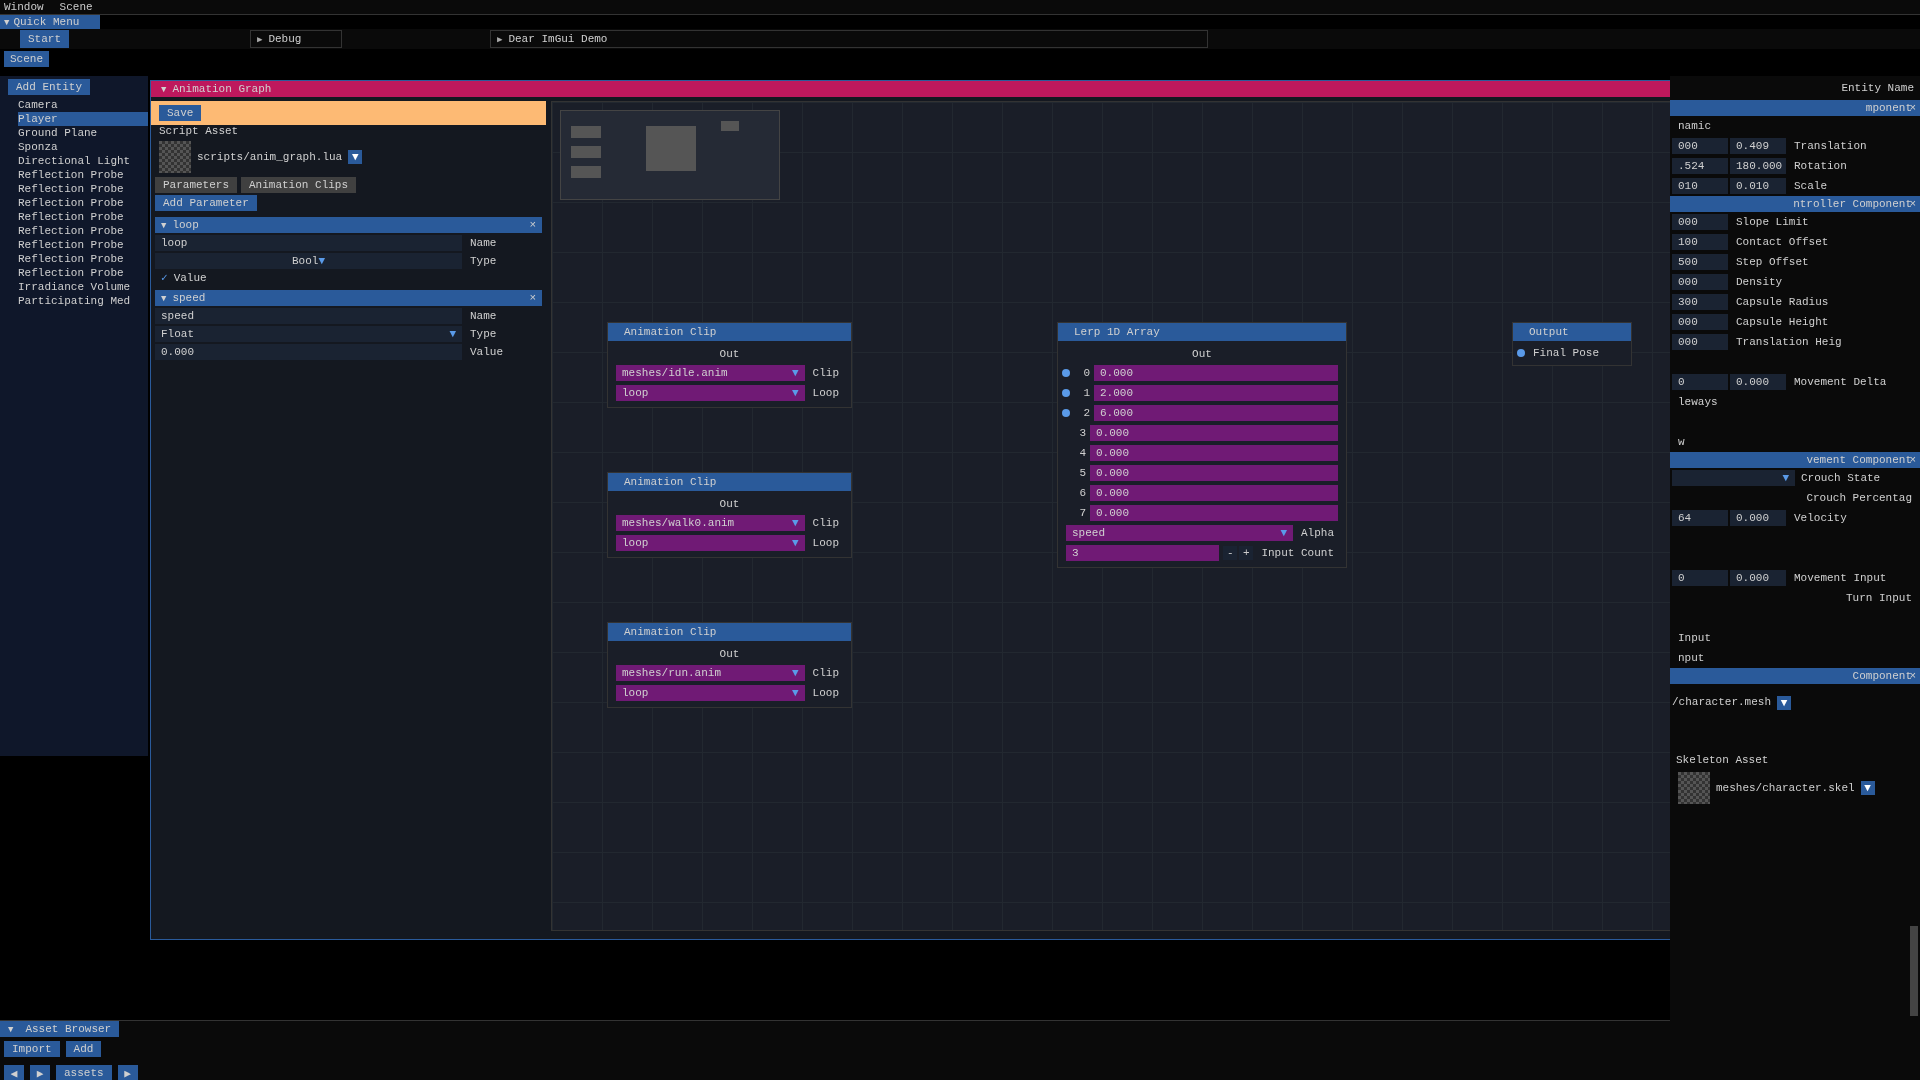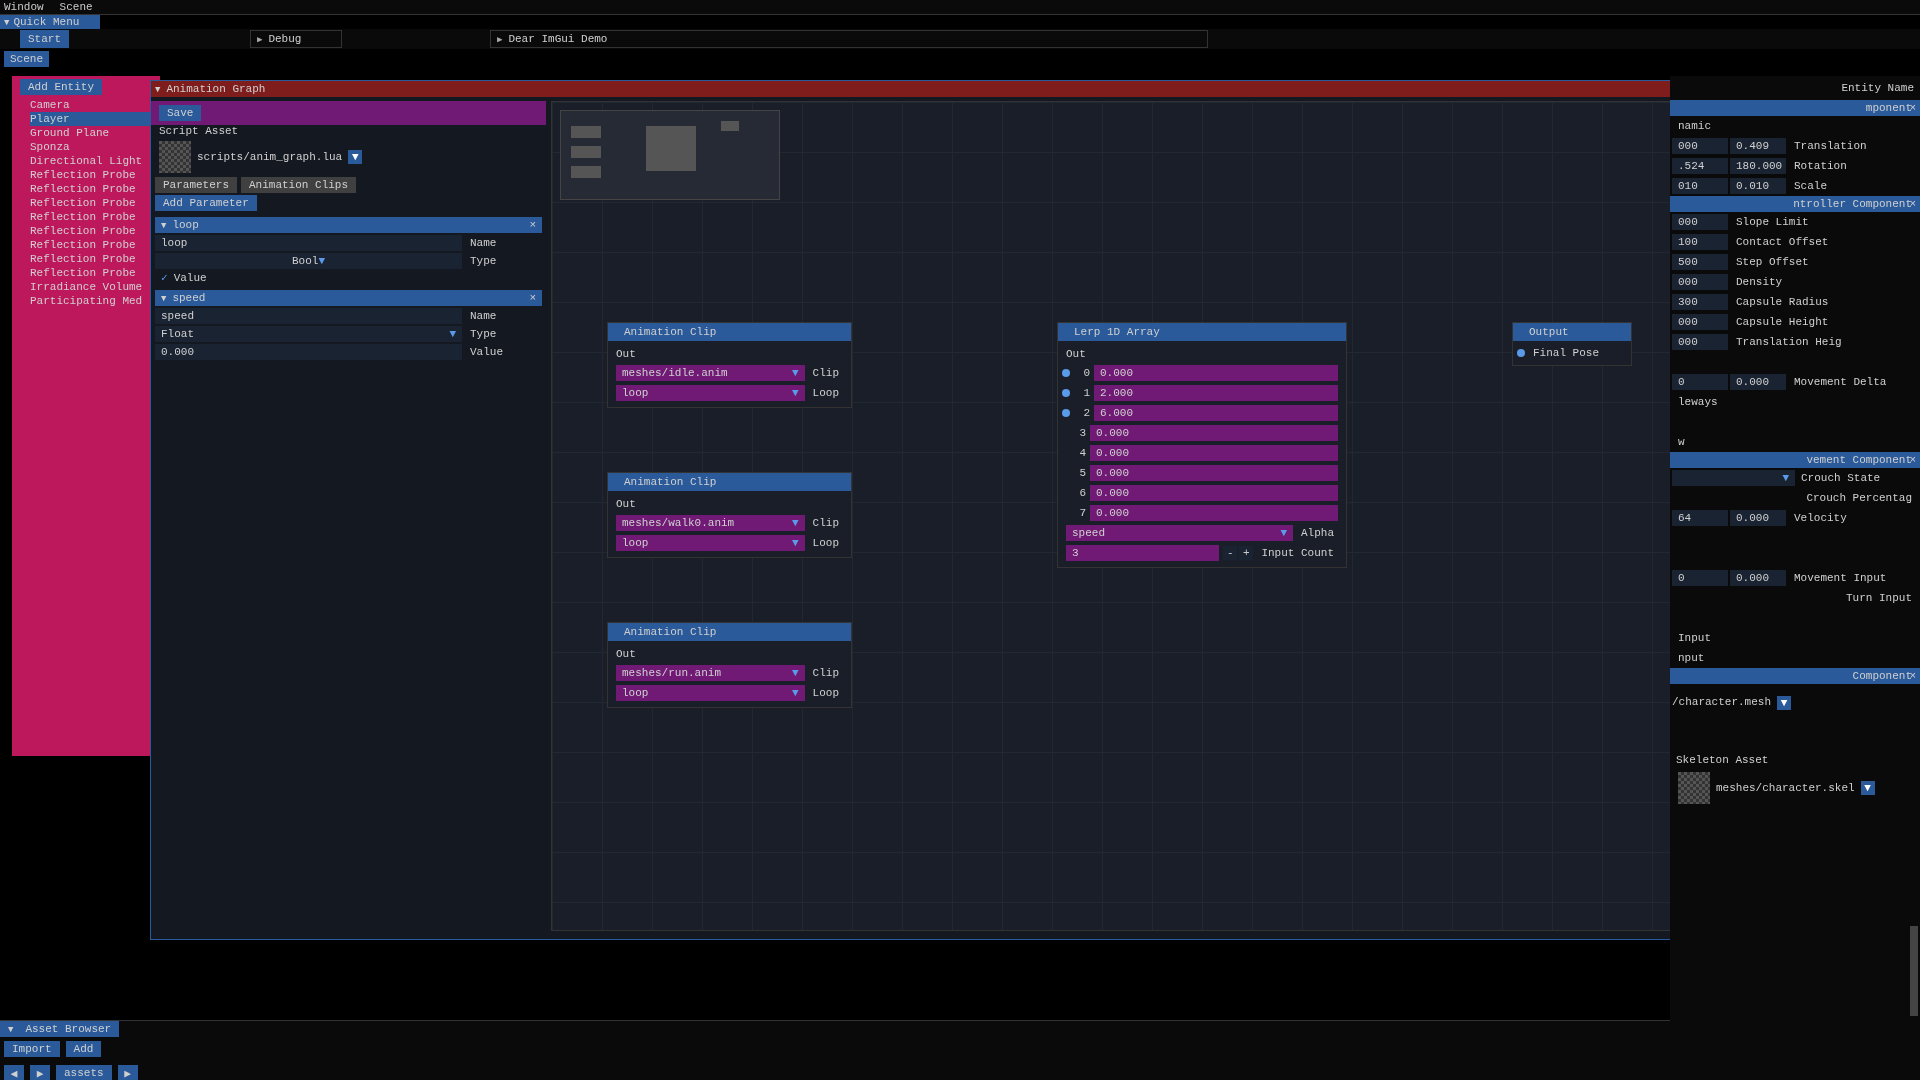--- a/index.html
+++ b/index.html
@@ -9,28 +9,28 @@
 .quickmenu{height:14px;background:#2a5a9a;display:flex;align-items:center;padding:0 4px;width:100px}
 .quickmenu .tri{margin-right:4px}
 .startbtn{background:#2a5a9a;padding:3px 8px;margin:20px;display:inline-block;cursor:pointer}
 .toolbar{height:20px;background:#0a0a0a;display:flex;align-items:center;position:relative}
 .toolbar .dbg{position:absolute;left:250px}
 .toolbar .demo{position:absolute;left:490px}
 .toolbar .play{color:#aaa;margin-right:6px}
 .toolbar-box{border:1px solid #333;padding:2px 40px 2px 6px;display:flex;align-items:center}
 .scene-header{background:#2a5a9a;padding:2px 6px;display:inline-block;margin-left:4px}
 .add-entity{background:#2a5a9a;padding:2px 8px;margin:3px 8px;display:inline-block;cursor:pointer}
-.scene-panel{position:absolute;left:12px;top:76px;width:148px;height:680px;background:#be185d}
+.scene-panel{position:absolute;left:0;top:76px;width:148px;height:680px;background:#0f172a}
 .scene-list{padding-left:18px}
 .scene-list div{padding:1px 0;cursor:pointer}
 .scene-list .selected{background:#2a5a9a}
 .anim-window{position:absolute;left:150px;top:80px;width:1550px;height:860px;background:#141820;border:1px solid #2a5a9a}
-.anim-title{background:#7f1d1d;padding:2px 4px;display:flex;align-items:center}
+.anim-title{background:#be185d;padding:2px 10px;display:flex;align-items:center}
 .anim-title .tri{margin-right:6px}
-.anim-toolbar{padding:4px 8px;display:flex;gap:8px;align-items:center;background:#701a75}
+.anim-toolbar{padding:4px 8px;display:flex;gap:8px;align-items:center;background:#fdba74}
 .btn{background:#2a5a9a;padding:2px 8px;cursor:pointer}
 .asset-row{display:flex;align-items:center;gap:6px;padding:4px 8px}
 .asset-thumb{width:32px;height:32px;background:repeating-conic-gradient(#333 0 25%,#555 0 50%) 0 0/6px 6px}
 .dropdown-tri{background:#2a5a9a;width:14px;height:14px;display:flex;align-items:center;justify-content:center;cursor:pointer;color:#fff}
 .tabs{display:flex;gap:4px;padding:0 4px}
 .tab{background:#1a1f2a;padding:2px 8px;cursor:pointer}
 .tab.active{background:#404040}
 .param-section{padding:0 4px}
 .param-header{background:#2a5a9a;padding:2px 6px;display:flex;align-items:center;margin-top:4px;position:relative}
 .param-header .tri{margin-right:6px}
@@ -40,21 +40,21 @@
 .param-label{padding:2px 8px;width:80px}
 .param-check{padding:2px 6px;display:flex;align-items:center;gap:6px}
 .check-v{color:#5a9ae8}
 .graph-canvas{position:absolute;left:400px;top:20px;right:8px;bottom:8px;background:#1a1e28;border:1px solid #333;overflow:hidden}
 .graph-grid{position:absolute;inset:0;background-image:linear-gradient(#222830 1px,transparent 1px),linear-gradient(90deg,#222830 1px,transparent 1px);background-size:50px 50px}
 .minimap{position:absolute;left:8px;top:8px;width:220px;height:90px;background:#252a35;border:1px solid #444}
 .minimap .mm-box{position:absolute;background:#555}
 .node{position:absolute;background:#1a1e28;border:1px solid #333}
 .node-header{background:#2a5a9a;padding:3px 16px}
 .node-body{padding:4px 8px}
-.node-out{text-align:left;padding:3px 0;position:relative}
+.node-out{text-align:center;padding:3px 0;position:relative}
 .node-row{display:flex;align-items:center;padding:2px 0;gap:4px}
 .node-field{background:#701a75;padding:2px 6px;flex:1}
 .node-lbl{padding:2px 4px}
 .port{width:8px;height:8px;background:#5a9ae8;border-radius:50%;position:absolute}
 .port.in{left:-4px}
 .inspector{position:absolute;right:0;top:76px;width:250px;bottom:0;background:#0a0a0a;overflow:hidden}
 .insp-header{background:#2a5a9a;padding:2px 8px;text-align:right;position:relative}
 .insp-header .close{position:absolute;right:4px}
 .insp-row{display:flex;padding:2px}
 .insp-val{background:#1a2332;padding:2px 6px;width:56px;margin-right:2px;text-align:left}

